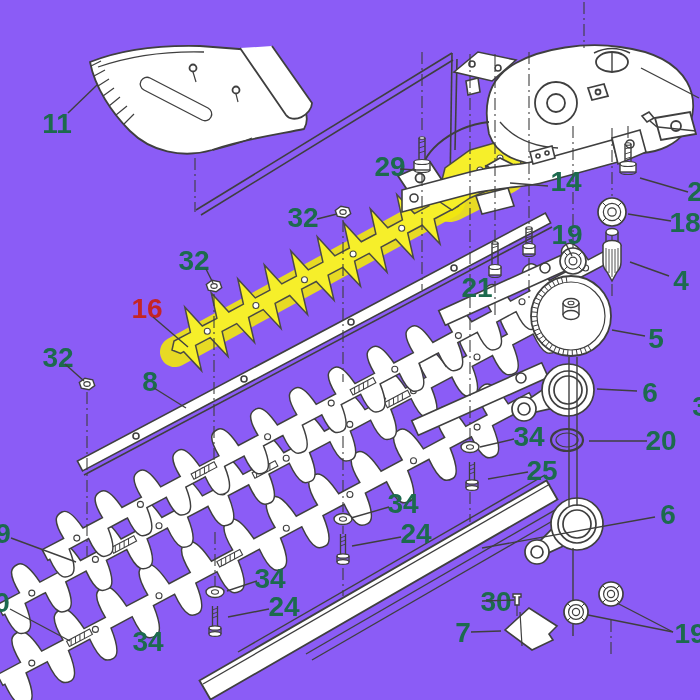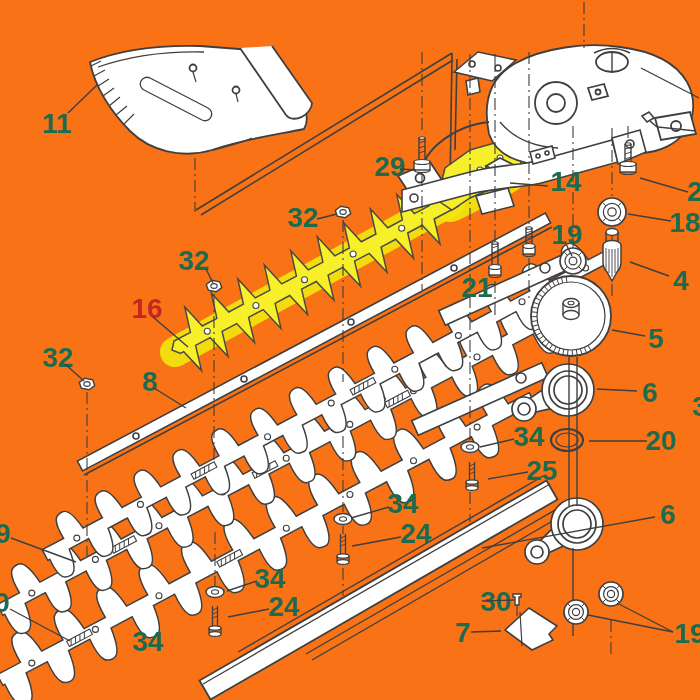--- a/index.html
+++ b/index.html
@@ -1,16 +1,16 @@
 <!DOCTYPE html>
 <html><head>
 <meta charset="utf-8">
 <style>
   html,body{margin:0;padding:0;background:#ffffff;}
-  .stage{width:700px;height:700px;background:#f97316;position:relative;overflow:hidden;text-align:right;}
+  .stage{width:700px;height:700px;background:#8b5cf6;position:relative;overflow:hidden;text-align:right;}
   svg{display:block;}
   text.plabel{font-family:"Liberation Sans",sans-serif;font-weight:bold;font-size:28px;}
 </style>
 </head>
 <body>
 
 <div class="stage">
 <svg id="diagram" width="700" height="700" viewBox="0 0 700 700">
 
   <g stroke="#3f3f3f" stroke-width="1.6" fill="none">

